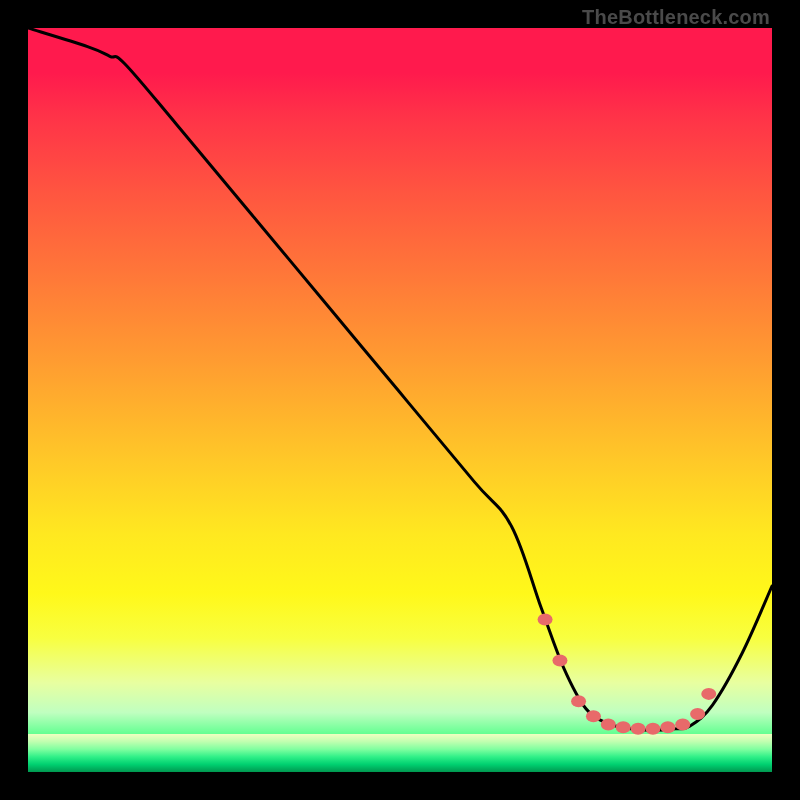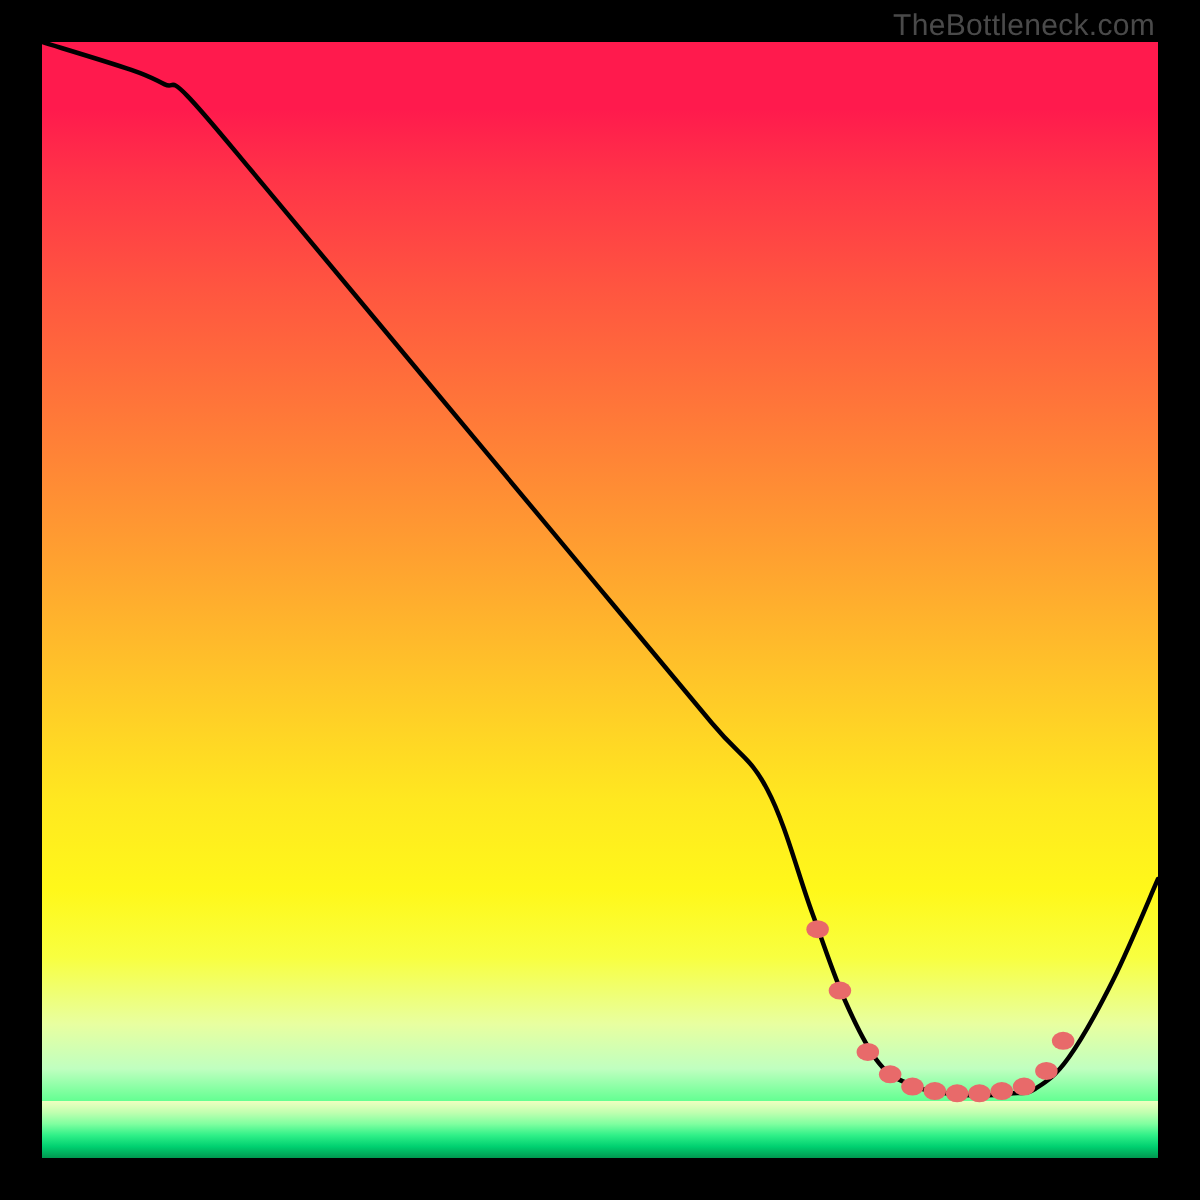--- a/index.html
+++ b/index.html
@@ -47,21 +47,21 @@
       #00d070 80%,
       #009850 100%
     );
   }
   .watermark {
     position: absolute;
     top: 6px;
     right: 30px;
     color: #4a4a4a;
     font-size: 20px;
-    font-weight: 400;
+    font-weight: 700;
     letter-spacing: 0.2px;
   }
   svg.curve {
     position: absolute;
     inset: 0;
     width: 100%;
     height: 100%;
   }
   .dot {
     fill: #e86a6a;

